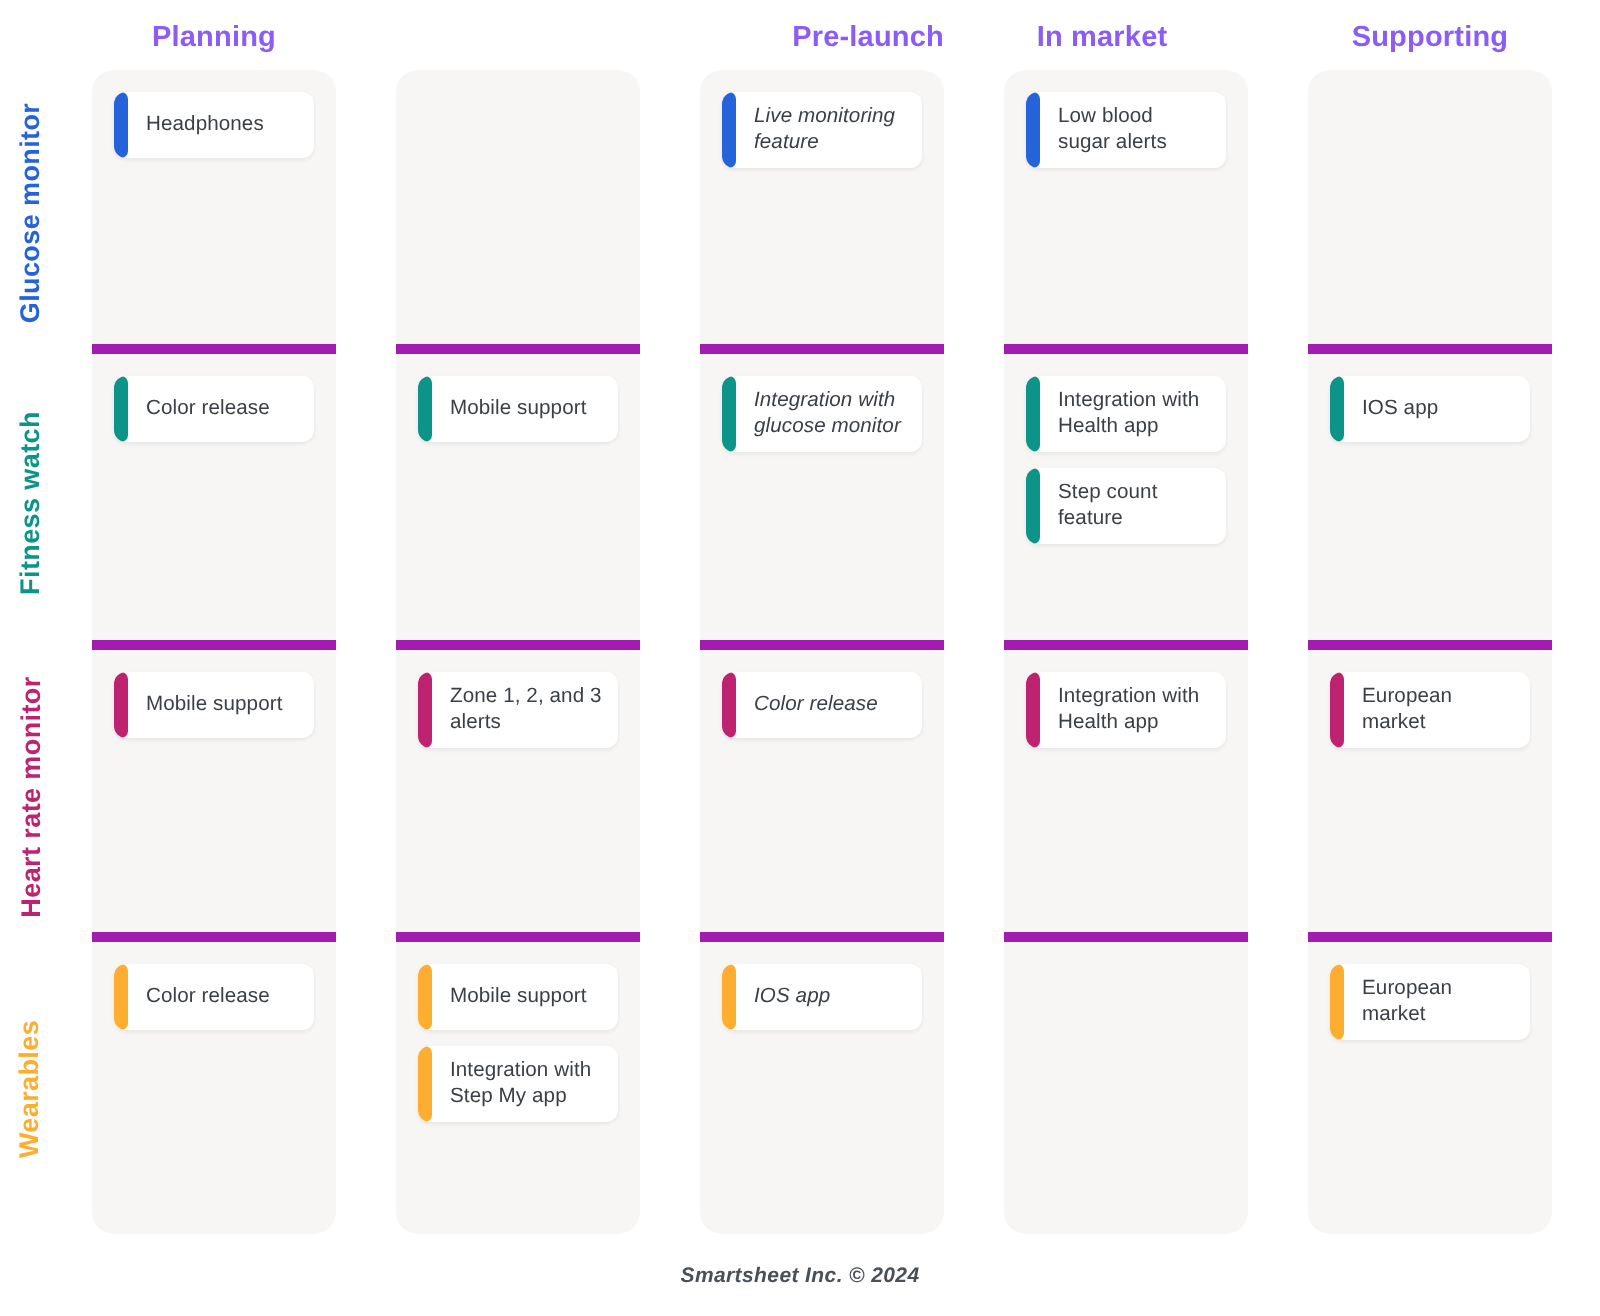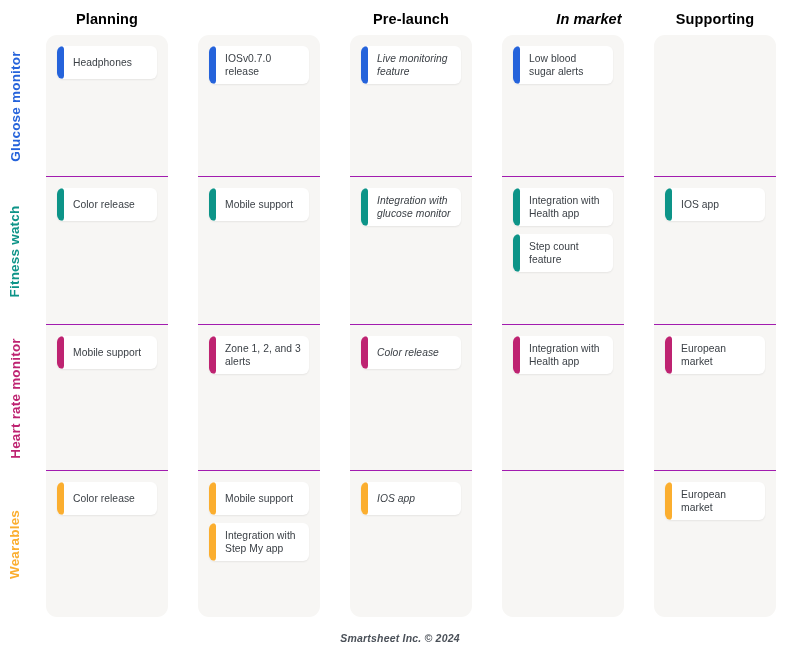--- a/index.html
+++ b/index.html
@@ -22,21 +22,21 @@
 
   
   .col-header {
     position: absolute;
     top: 8px;
     height: 22px;
     line-height: 22px;
     text-align: center;
     font-size: 14.5px;
     font-weight: 700;
-    color: #000000;
+    color: #8b5cf6;
     letter-spacing: 0.1px;
     white-space: nowrap;
   }
 
   
   .row-label {
     position: absolute;
     left: 0;
     width: 30px;
     display: flex;
@@ -59,21 +59,21 @@
     top: 35px;
     height: 582px;
     background: #f7f6f4;
     border-radius: 11px;
     overflow: hidden;
   }
 
   .row-cell {
     position: relative;
     width: 100%;
-    border-bottom: 1px solid #a21caf;
+    border-bottom: 5px solid #a21caf;
     padding: 11px 11px 0 11px;
   }
   .row-cell.last { border-bottom: none; }
 
   
   .card {
     position: relative;
     display: flex;
     align-items: stretch;
     width: 100%;
@@ -116,22 +116,22 @@
     letter-spacing: 0.2px;
   }
 </style>
 </head>
 <body>
 
 <div id="board">
   <div id="headers-layer">
       <div class="col-header" style="left: 46px; width: 122px;">Planning</div>
       <div class="col-header" style="left: 196px; width: 122px; margin-top: 28px;">Beta</div>
-      <div class="col-header" style="left: 350px; width: 122px;">Pre-launch</div>
-      <div class="col-header" style="left: 528px; width: 122px; font-style: italic;">In market</div>
+      <div class="col-header" style="left: 350px; width: 122px; text-align: right;">Pre-launch</div>
+      <div class="col-header" style="left: 490px; width: 122px;">In market</div>
       <div class="col-header" style="left: 654px; width: 122px;">Supporting</div>
     </div>
   <div id="labels-layer">
       <div class="row-label" style="top: 35px; height: 142px;">
         <span style="color: rgb(37, 99, 219);">Glucose monitor</span>
       </div>
       <div class="row-label" style="top: 177px; height: 148px;">
         <span style="color: rgb(13, 148, 136);">Fitness watch</span>
       </div>
       <div class="row-label" style="top: 325px; height: 146px;">
@@ -163,24 +163,20 @@
         </div>
         <div class="row-cell last" style="height: 146px;">
           <div class="card">
             <div class="card-accent" style="background: rgb(251, 174, 47);"></div>
             <div class="card-text">Color release</div>
           </div>
         </div>
       </div>
       <div class="column" style="left: 198px; width: 122px;">
         <div class="row-cell" style="height: 142px;">
-          <div class="card">
-            <div class="card-accent" style="background: rgb(37, 99, 219);"></div>
-            <div class="card-text">IOSv0.7.0 release</div>
-          </div>
         </div>
         <div class="row-cell" style="height: 148px;">
           <div class="card">
             <div class="card-accent" style="background: rgb(13, 148, 136);"></div>
             <div class="card-text">Mobile support</div>
           </div>
         </div>
         <div class="row-cell" style="height: 146px;">
           <div class="card">
             <div class="card-accent" style="background: rgb(190, 35, 113);"></div>

